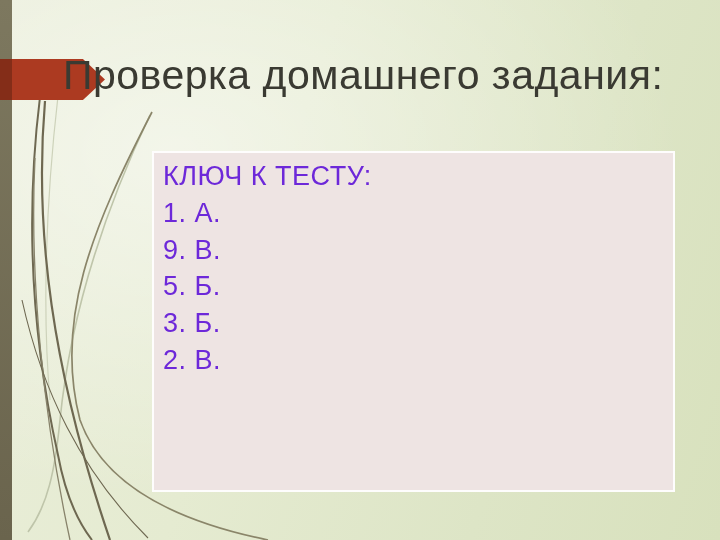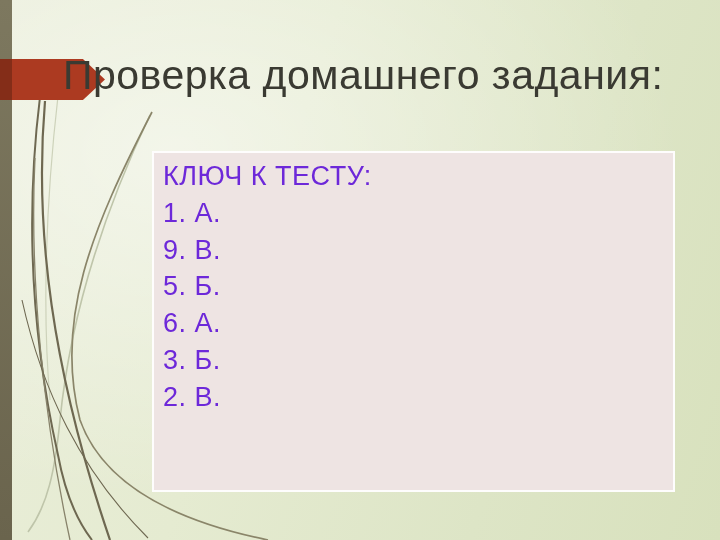--- a/index.html
+++ b/index.html
@@ -62,18 +62,17 @@
 
   <div class="title-arrow"></div>
 
   <h1 class="slide-title">Проверка домашнего задания:</h1>
 
   <div class="answer-box">
     <div class="line">КЛЮЧ К ТЕСТУ:</div>
     <div class="line">1. А.</div>
     <div class="line">9. В.</div>
     <div class="line">5. Б.</div>
-    <div class="line">6. А.</div>
     <div class="line">3. Б.</div>
     <div class="line">2. В.</div>
   </div>
 
 </div>
 
 </body></html>

